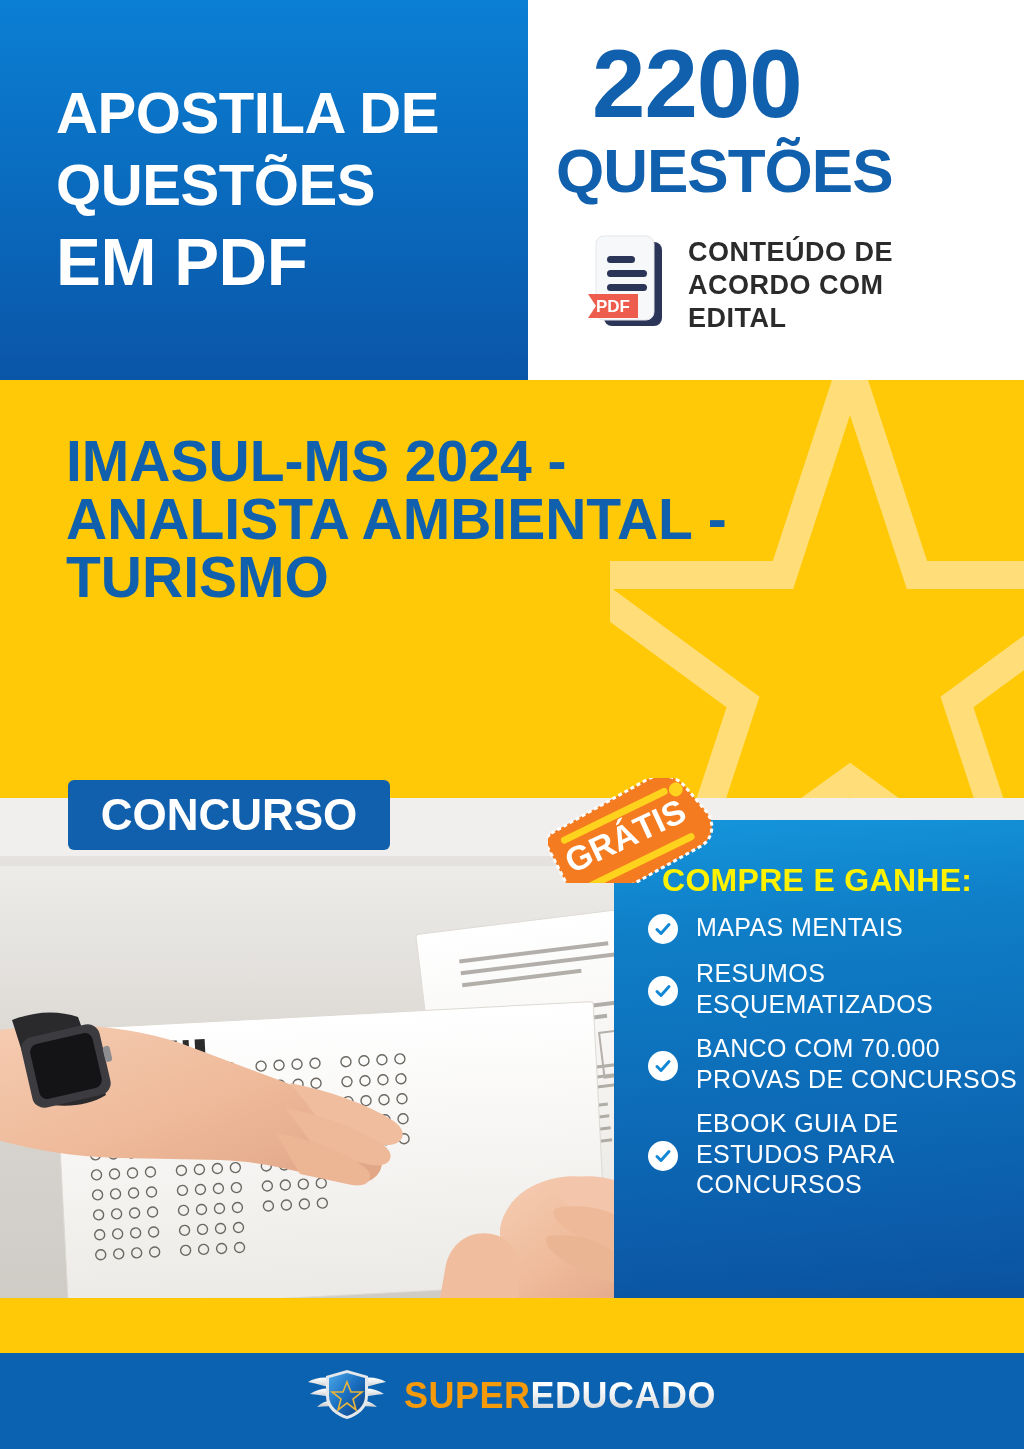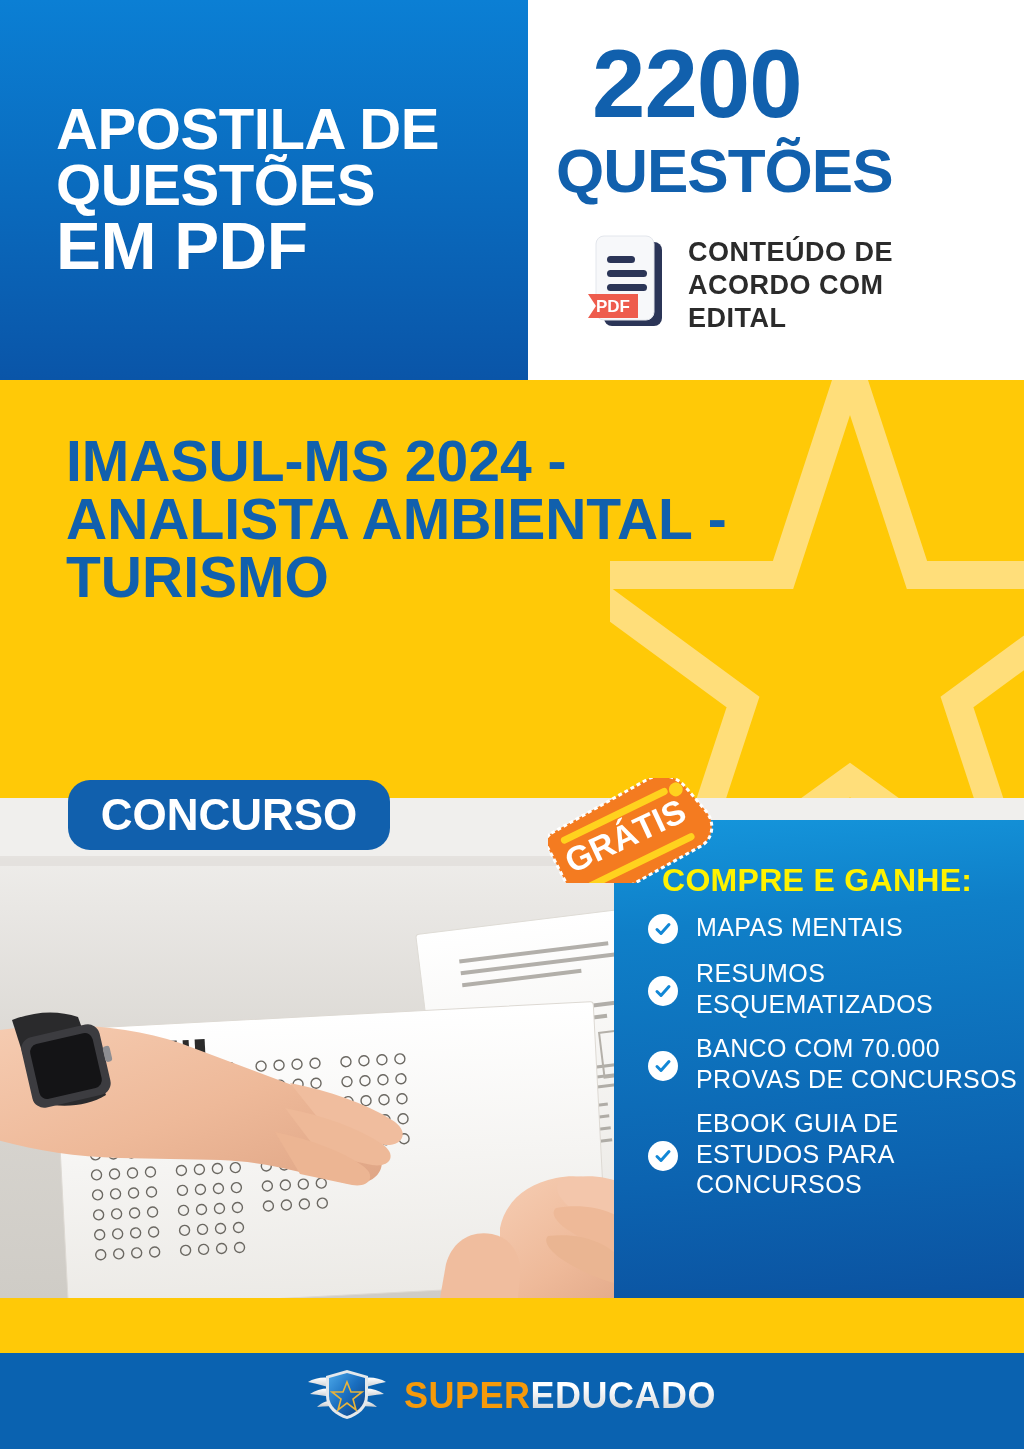--- a/index.html
+++ b/index.html
@@ -12,20 +12,21 @@
   }
   .poster { position:relative; width:1024px; height:1449px; overflow:hidden; background:#fff; }
 
   
   .header { position:absolute; left:0; top:0; width:1024px; height:380px; background:#ffffff; }
   .header-left {
     position:absolute; left:0; top:0; width:528px; height:380px;
     background:linear-gradient(180deg,#0b7fd4 0%,#0a6dc0 45%,#0a55a8 100%);
     display:flex; flex-direction:column; justify-content:center;
     padding-left:56px;
+    gap:16px;
   }
   .hl-line {
     color:#ffffff; font-weight:bold; line-height:0.98;
     font-size:57px; letter-spacing:-0.5px;
     font-family:"Liberation Sans Narrow","Liberation Sans", sans-serif;
     transform:scaleX(1.02); transform-origin:left center;
     text-shadow:1px 1px 0 rgba(0,0,0,0.05);
   }
   .hl-line.l3 { font-size:66px; }
 
@@ -70,21 +71,21 @@
   
   .photo {
     position:absolute; left:0; top:798px; width:1024px; height:500px;
     overflow:hidden; background:#dedad6;
   }
   .photo svg { position:absolute; left:0; top:0; }
 
   
   .concurso-btn {
     position:absolute; left:68px; top:780px; width:322px; height:70px;
-    background:#1160ad; border-radius:22px; z-index:6;
+    background:#1160ad; border-radius:6px; z-index:6;
     display:flex; align-items:center; justify-content:center;
   }
   .concurso-btn span {
     color:#ffffff; font-weight:bold; font-size:44px; letter-spacing:0px;
     font-family:"Liberation Sans Narrow","Liberation Sans", sans-serif;
   }
 
   
   .offer-panel {
     position:absolute; left:614px; top:820px; width:410px; height:478px;

